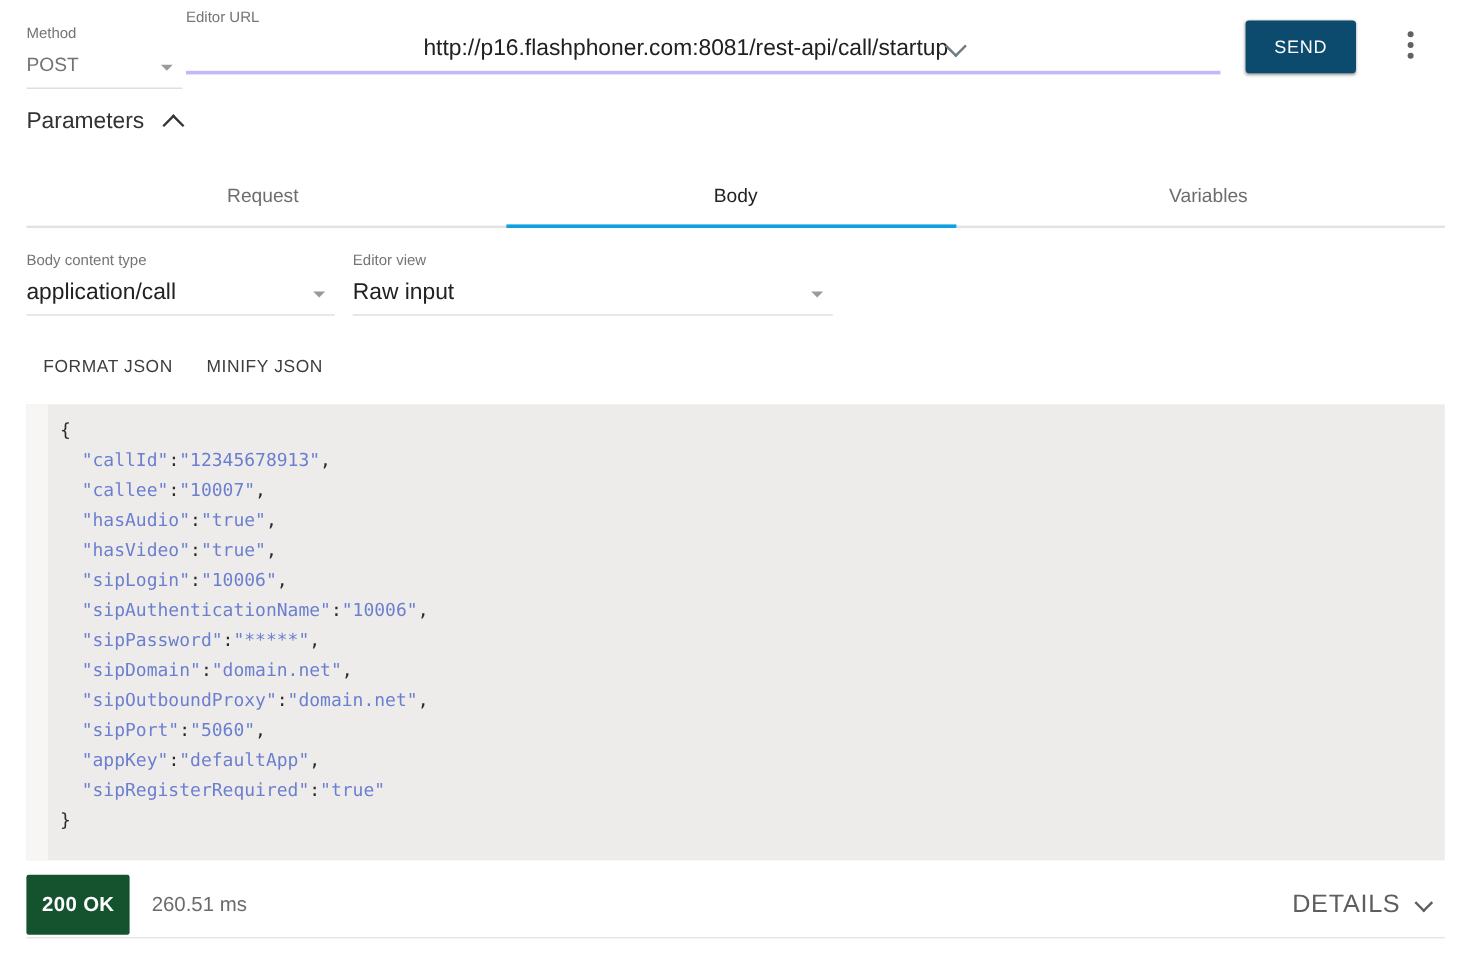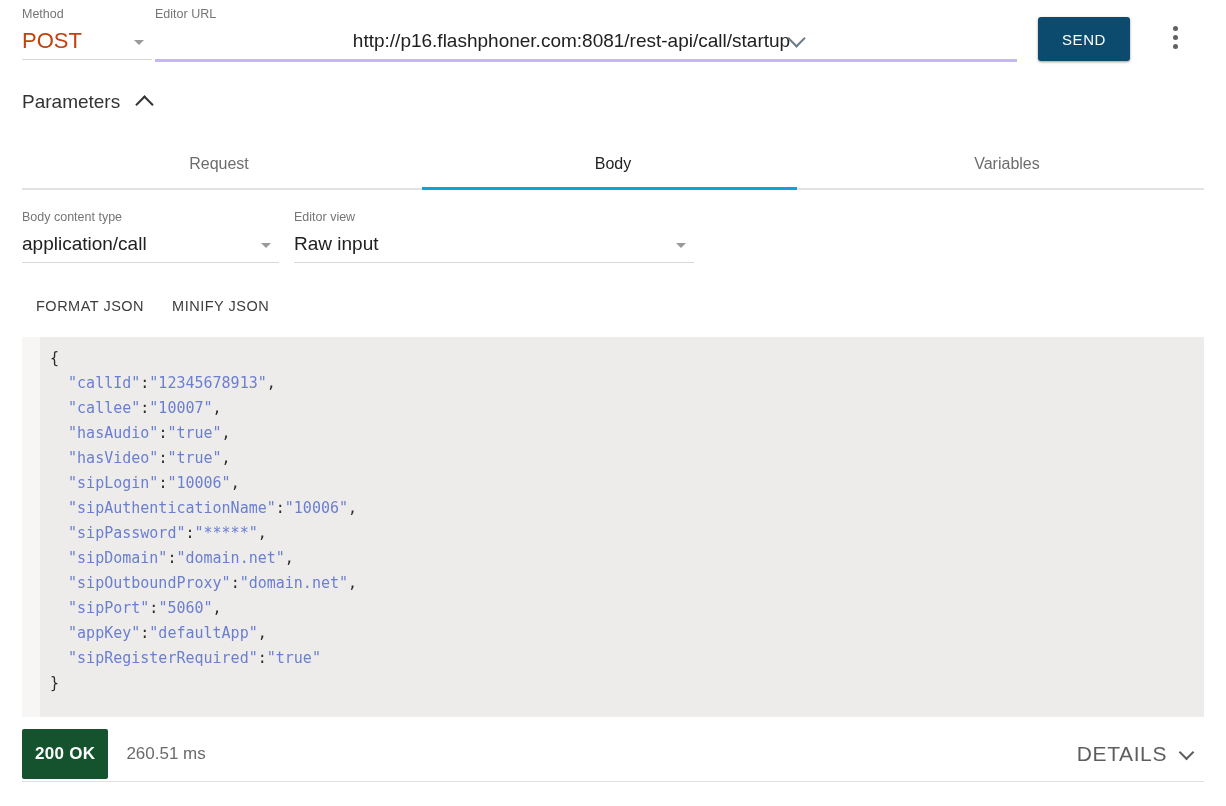--- a/index.html
+++ b/index.html
@@ -25,34 +25,34 @@
 
   .field-label {
     font-size: 12.5px;
     color: #757575;
     line-height: 14px;
     font-family: "Liberation Sans", sans-serif;
   }
 
   .method-field {
     position: absolute;
-    left: 22px; top: 7px;
+    left: 22px; top: 21px;
     width: 130px;
   }
   .method-row {
     display: flex;
     align-items: flex-end;
     justify-content: space-between;
     margin-top: 9px;
     border-bottom: 1px solid #d8d8d8;
     padding-bottom: 7px;
   }
   .method-value {
-    font-size: 22px;
-    color: #c2410c;
+    font-size: 16px;
+    color: #737373;
     line-height: 22px;
   }
   .caret-down {
     width: 0; height: 0;
     border-left: 5px solid transparent;
     border-right: 5px solid transparent;
     border-top: 5px solid #9a9a9a;
     margin-bottom: 7px;
     margin-right: 8px;
   }

